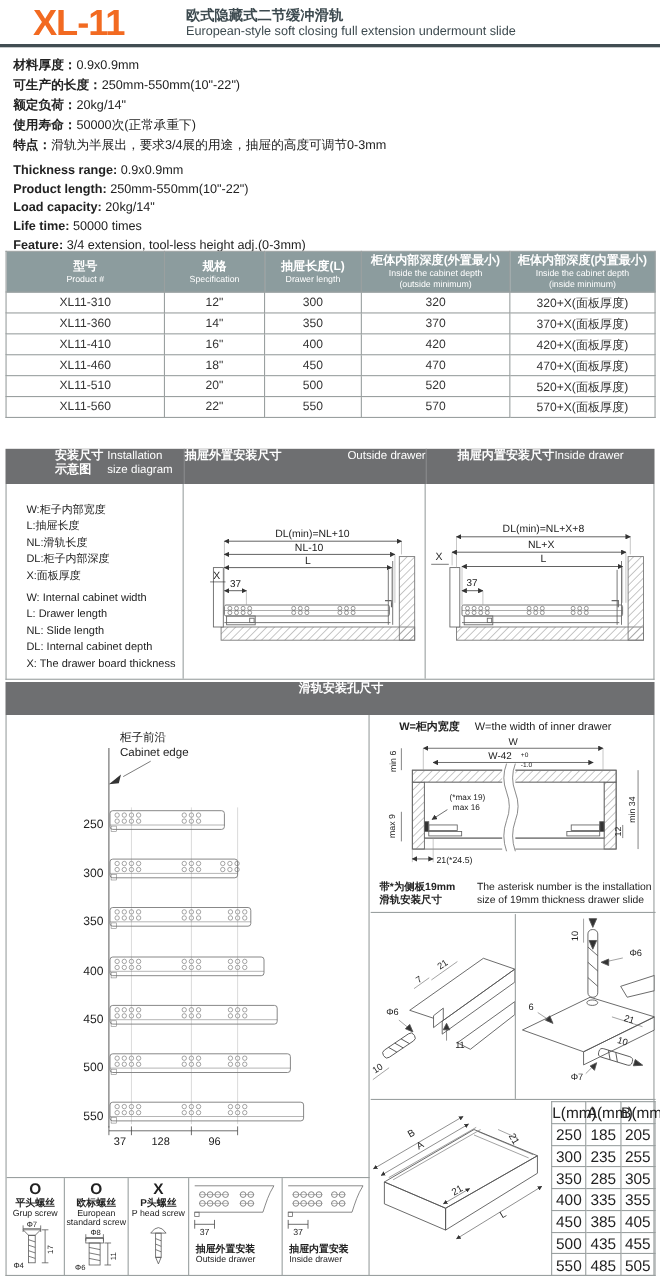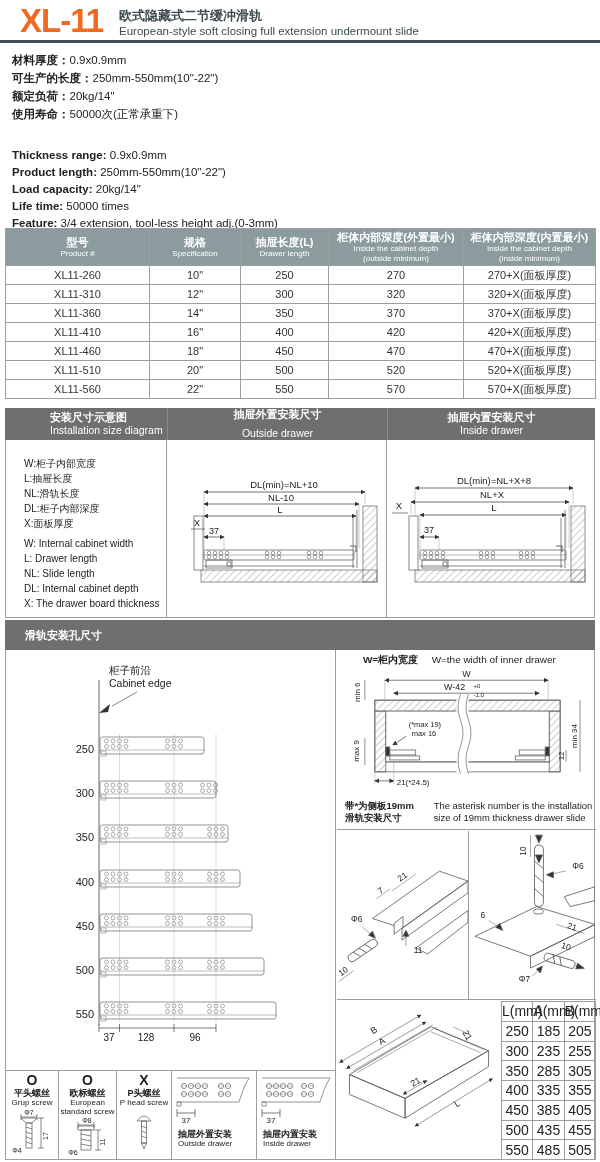--- a/index.html
+++ b/index.html
@@ -1,20 +1,20 @@
 <!DOCTYPE html>
 <html><head>
 <meta charset="utf-8">
 <style>
   * { margin:0; padding:0; box-sizing:border-box; }
   body { background:#fff; font-family:"Liberation Sans","DejaVu Sans",sans-serif; color:#222; }
   .page { position:relative; width:600px; height:1162px; background:#fff; overflow:hidden; }
 
   
-  .hdr { position:absolute; top:3px; left:20px; display:flex; align-items:flex-end; }
+  .hdr { position:absolute; top:3px; left:30px; display:flex; align-items:flex-start;gap:40px; }
   .model { color:#F26A21; font-size:33px; font-weight:bold; letter-spacing:-1px; line-height:36px; }
   .titles { margin-left:16px; padding-top:3px; color:#3D4A4F; }
   .title-cn { font-size:13px; font-weight:bold; line-height:16px; }
   .title-en { font-size:11.5px; line-height:15px; }
   .rule { position:absolute; top:40px; left:0; width:600px; height:3px; background:#414D52; }
 
   
   .specs { position:absolute; left:12px; font-size:11.5px; }
   .specs-cn { top:51px; }
   .specs-en { top:147px; }
@@ -26,21 +26,21 @@
   table.main { position:absolute; top:228px; left:5px; width:590px; border-collapse:collapse; table-layout:fixed; }
   table.main th { background:#8C9C9E; color:#fff; border:1px solid #9AA0A0; font-weight:normal; vertical-align:middle; padding:2px 0; height:37px; }
   table.main th .cn { font-size:11px; font-weight:bold; line-height:13px;text-align:center; }
   table.main th .en { font-size:8px; line-height:9.5px; }
   table.main td { border:1px solid #9AA0A0; height:19px; text-align:center; font-size:11px; color:#333; }
 
   
   .bar { position:absolute; left:5px; width:590px; background:#6E6F71; color:#fff; display:flex; }
   .bar1 { top:408px; height:32px; }
   .bar2 { top:620px; height:30px; }
-  .bar-seg { display:flex; flex-direction:column; justify-content:center; }
+  .bar-seg { display:flex; flex-direction:row; justify-content:center; }
   .bar-seg .cn { font-size:11px; font-weight:bold; line-height:13px; }
   .bar-seg .en { font-size:10.5px; line-height:13px; }
   .seg1 { width:162px; padding-left:45px; }
   .seg2 { width:220px; text-align:center; border-left:1px solid #8A8B8D;justify-content:space-between; }
   .seg3 { width:208px; text-align:center; border-left:1px solid #8A8B8D; }
   .bar2 .bar-seg { width:100%; padding-left:20px; }
 
   
   .diag-row { position:absolute; top:440px; left:5px; width:590px; height:178px; border:1px solid #9AA0A0; border-top:none; display:flex; }
   .diag-cell { height:100%; }
@@ -87,20 +87,21 @@
       <div class="title-en">European-style soft closing  full extension undermount slide</div>
     </div>
   </div>
   <div class="rule"></div>
 
   <div class="specs specs-cn">
     <div class="spec-line"><span class="spec-lbl">材料厚度：</span><span>0.9x0.9mm</span></div>
     <div class="spec-line"><span class="spec-lbl">可生产的长度：</span><span>250mm-550mm(10"-22")</span></div>
     <div class="spec-line"><span class="spec-lbl">额定负荷：</span><span>20kg/14"</span></div>
     <div class="spec-line"><span class="spec-lbl">使用寿命：</span><span>50000次(正常承重下)</span></div>
+    <div class="spec-line"><span class="spec-lbl">特点：</span><span>滑轨为半展出，要求3/4展的用途，抽屉的高度可调节0-3mm</span></div>
   </div>
 
   <div class="specs specs-en">
     <div class="spec-line"><span class="spec-lbl">Thickness range:</span> <span>0.9x0.9mm</span></div>
     <div class="spec-line"><span class="spec-lbl">Product length:</span> <span>250mm-550mm(10"-22")</span></div>
     <div class="spec-line"><span class="spec-lbl">Load capacity:</span> <span>20kg/14"</span></div>
     <div class="spec-line"><span class="spec-lbl">Life time:</span> <span>50000 times</span></div>
     <div class="spec-line"><span class="spec-lbl">Feature:</span> <span>3/4 extension, tool-less height adj.(0-3mm)</span></div>
   </div>
 
@@ -130,27 +131,20 @@
             <div class="cn">柜体内部深度(外置最小)</div>
             <div class="en">Inside the cabinet depth</div>
             <div class="en">(outside minimum)</div>
           </th>
       <th>
             <div class="cn">柜体内部深度(内置最小)</div>
             <div class="en">Inside the cabinet depth</div>
             <div class="en">(inside minimum)</div>
           </th>
     </tr>
-    <tr>
-          <td>XL11-260</td>
-          <td>10"</td>
-          <td>250</td>
-          <td>270</td>
-          <td>270+X(面板厚度)</td>
-        </tr>
     <tr>
           <td>XL11-310</td>
           <td>12"</td>
           <td>300</td>
           <td>320</td>
           <td>320+X(面板厚度)</td>
         </tr>
     <tr>
           <td>XL11-360</td>
           <td>14"</td>

